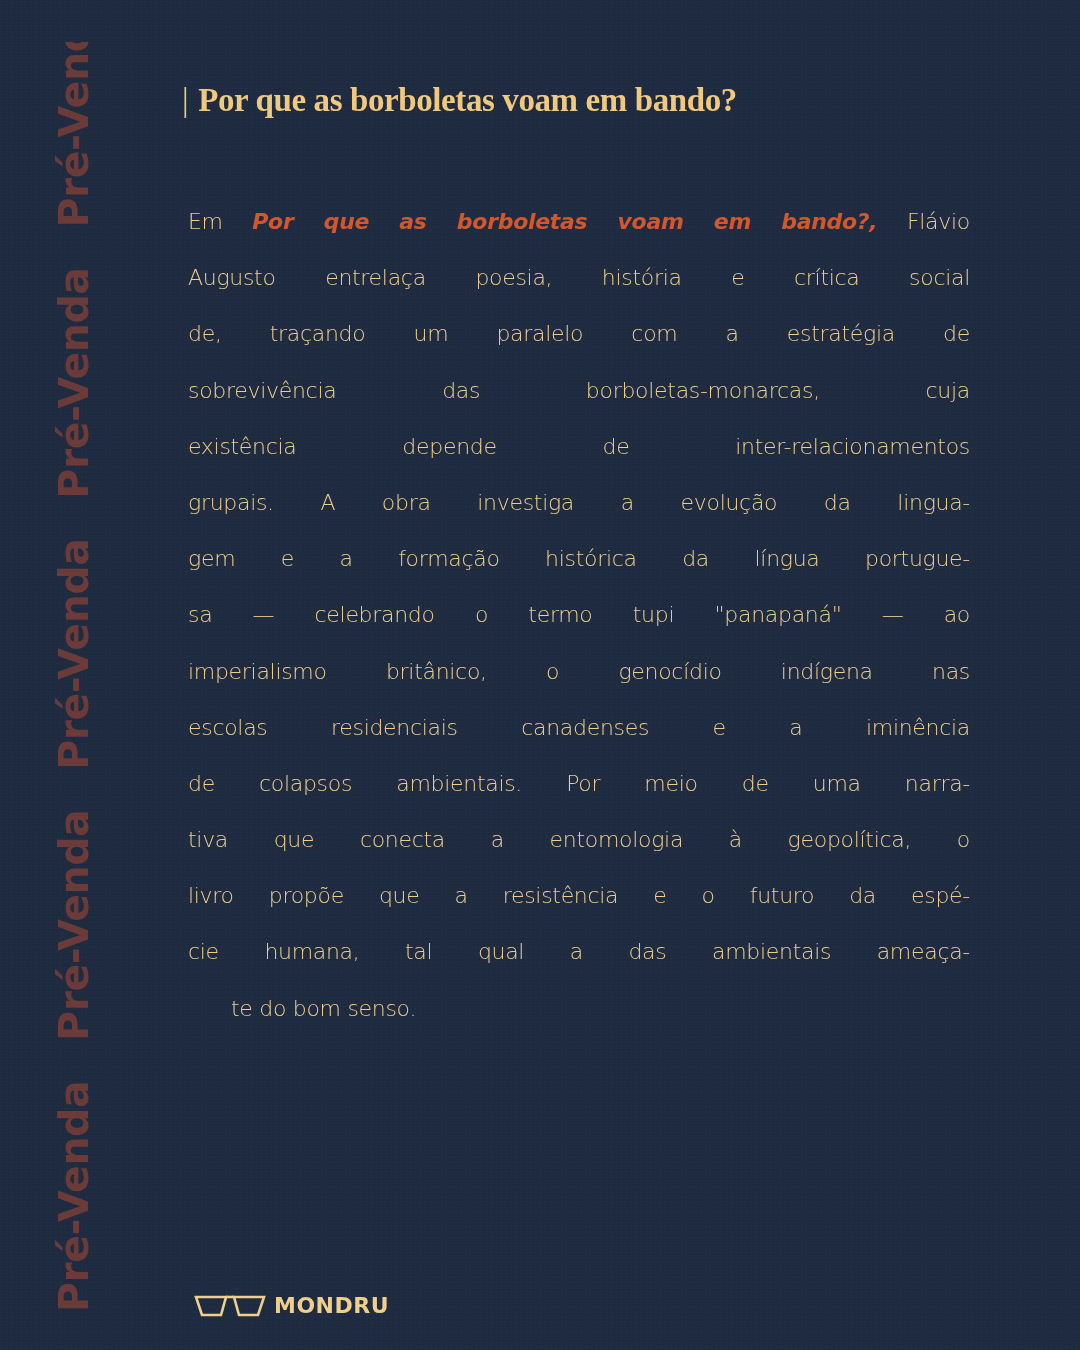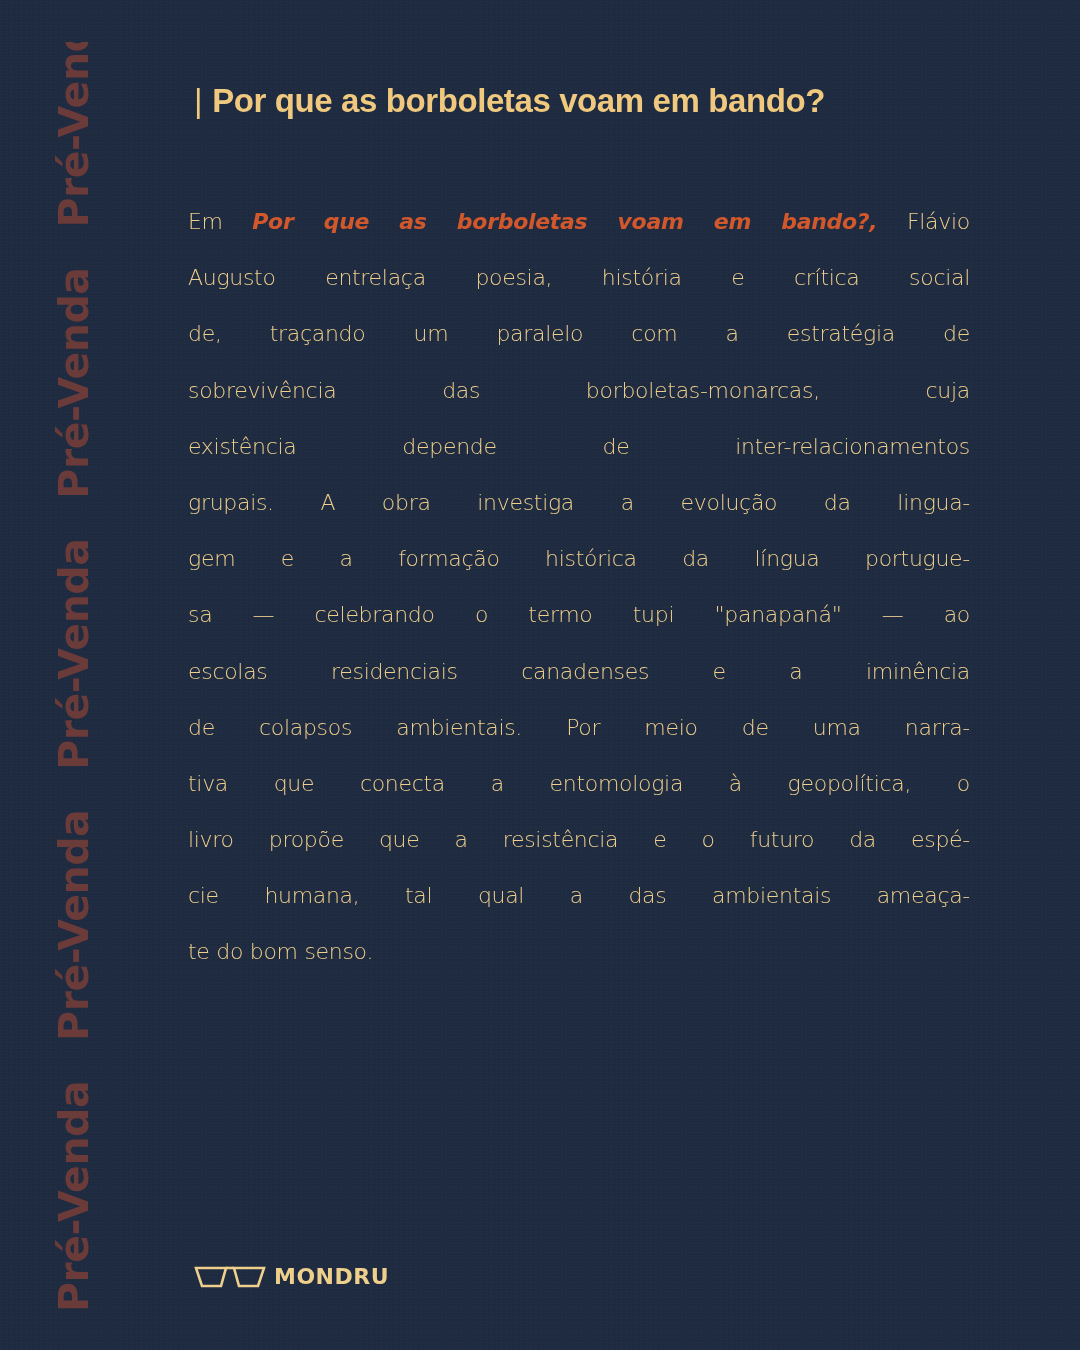--- a/index.html
+++ b/index.html
@@ -30,49 +30,49 @@
     font-family: "DejaVu Sans", sans-serif;
     font-weight: bold;
     font-size: 41px;
     line-height: 44px;
     color: #6b3b3a;
     letter-spacing: -0.5px;
   }
   .side-strip-inner span { margin-right: 40px; }
   .title {
     position: absolute;
-    left: 194px; top: 82px;
-    font-family: Liberation Sans, sans-serif;
+    left: 182px; top: 82px;
+    font-family: Liberation Serif, serif;
     font-weight: bold;
     font-size: 33px;
     color: #f0c97e;
     letter-spacing: -0.4px;
     white-space: nowrap;
   }
   .title .bar { margin-right: 10px; font-weight: normal; }
   .body-text {
     position: absolute;
     left: 188px; top: 194px;
     width: 782px;
     font-family: "DejaVu Sans", sans-serif;
     font-size: 22px;
     line-height: 56.2px;
     color: #efcf8c;
     text-align: justify;
     letter-spacing: -0.3px;
     font-weight: 300;
   }
   .body-text .line { display: block; height: 56.2px; text-align: justify; text-align-last: justify; white-space: nowrap; }
-  .body-text .line.last { text-align-last: left; }
+  .body-text .line.last { text-align-last: left; margin-left: 43px; }
   .body-text .hl {
     color: #d2582c; font-weight: bold; font-style: italic;
   }
   .logo {
     position: absolute;
-    left: 194px; top: 1264px;
+    left: 194px; top: 1293px;
     display: flex; align-items: center; gap: 8px;
   }
   .logo-name {
     font-family: "DejaVu Sans", sans-serif;
     font-weight: bold;
     font-size: 22px;
     color: #efcf8c;
     letter-spacing: 0.5px;
   }
 </style>
@@ -91,20 +91,21 @@
 
 <div class="body-text">
   <span class="line"><span>Em</span> <span class="hl">Por que as borboletas voam em bando?,</span> <span>Flávio</span></span>
   <span class="line">Augusto entrelaça poesia, história e crítica social</span>
   <span class="line">de, traçando um paralelo com a estratégia de</span>
   <span class="line">sobrevivência das borboletas-monarcas, cuja</span>
   <span class="line">existência depende de inter-relacionamentos</span>
   <span class="line">grupais. A obra investiga a evolução da lingua-</span>
   <span class="line">gem e a formação histórica da língua portugue-</span>
   <span class="line">sa — celebrando o termo tupi "panapaná" — ao</span>
+  <span class="line">imperialismo britânico, o genocídio indígena nas</span>
   <span class="line">escolas residenciais canadenses e a iminência</span>
   <span class="line">de colapsos ambientais. Por meio de uma narra-</span>
   <span class="line">tiva que conecta a entomologia à geopolítica, o</span>
   <span class="line">livro propõe que a resistência e o futuro da espé-</span>
   <span class="line">cie humana, tal qual a das ambientais ameaça-</span>
   <span class="line last">te do bom senso.</span>
 </div>
 
 <div class="logo">
   <svg width="72" height="22" viewBox="0 0 72 22">

